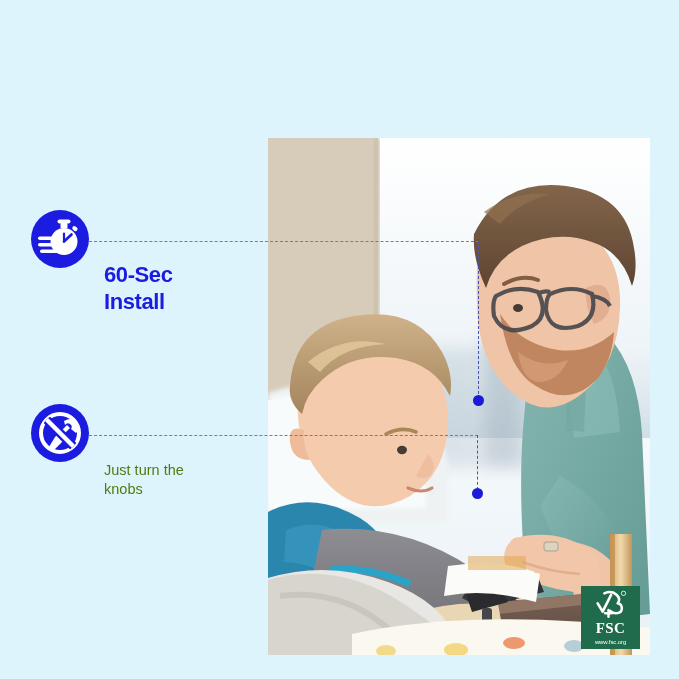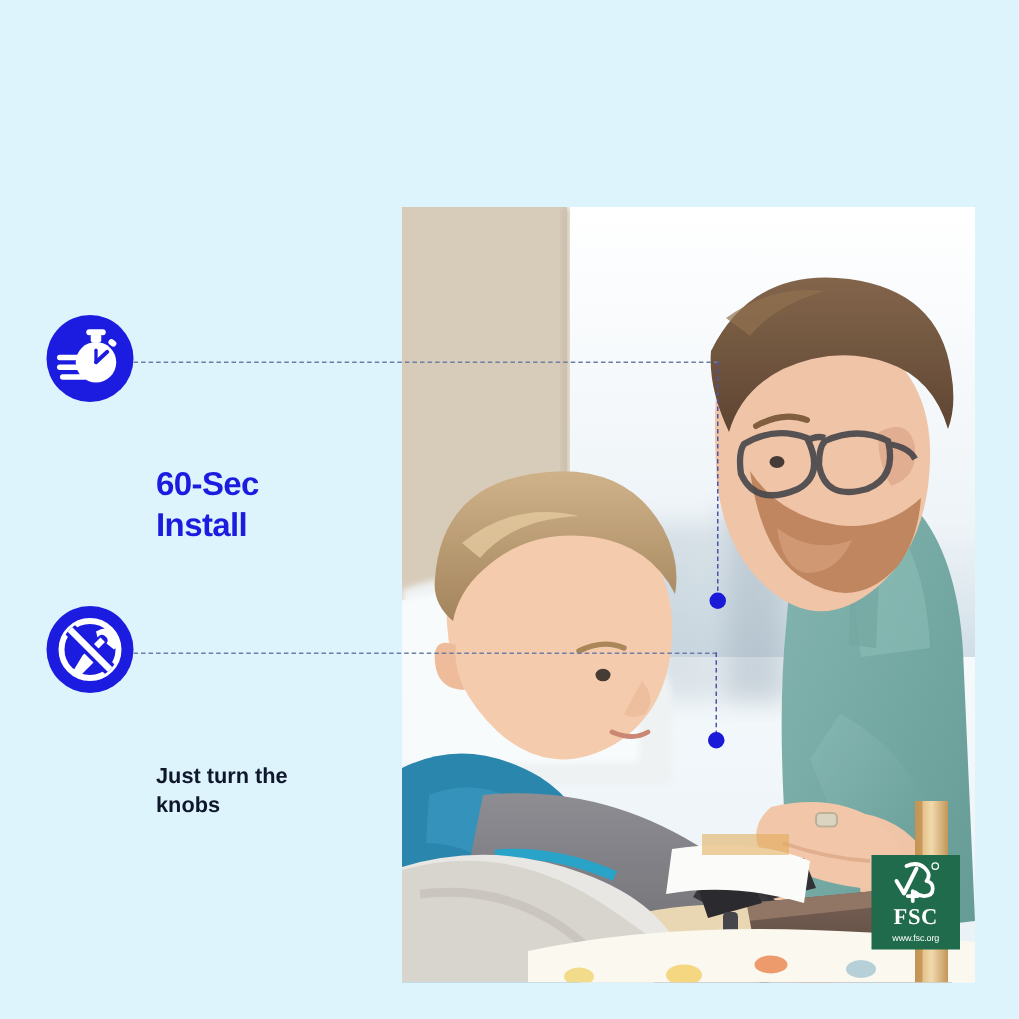--- a/index.html
+++ b/index.html
@@ -55,36 +55,35 @@
     top: 0;
     width: 58px;
     height: 58px;
     border-radius: 50%;
     background: #1c1ce0;
   }
   .feature-icon svg { display: block; }
   .feature-text {
     position: absolute;
     left: 104px;
-    margin-top: 48px;
   }
   .feature-title {
     color: #1c1ce0;
     font-size: 22px;
     line-height: 1.22;
     font-weight: bold;
     letter-spacing: -0.4px;
     white-space: pre-line;
   }
   .feature-sub {
     margin-top: 9px;
-    color: #0f172a;
+    color: #4d7c0f;
     font-size: 14.5px;
     line-height: 1.33;
-    font-weight: bold;
+    font-weight: normal;
     white-space: pre-line;
   }
 
   #feature-1 { top: 210px; }
   #feature-1 .feature-text { top: 52px; }
   #feature-2 { top: 404px; }
   #feature-2 .feature-text { top: 48px; }
 
   
   .connector {
@@ -106,21 +105,21 @@
     width: 11px;
     height: 11px;
     border-radius: 50%;
     background: #1a1ad8;
   }
 
   
   #fsc-badge {
     position: absolute;
     left: 581px;
-    top: 570px;
+    top: 586px;
     width: 59px;
     height: 63px;
     background: #1f6b4b;
     display: flex;
     flex-direction: column;
     align-items: center;
     justify-content: flex-start;
     padding-top: 4px;
     box-sizing: border-box;
   }

